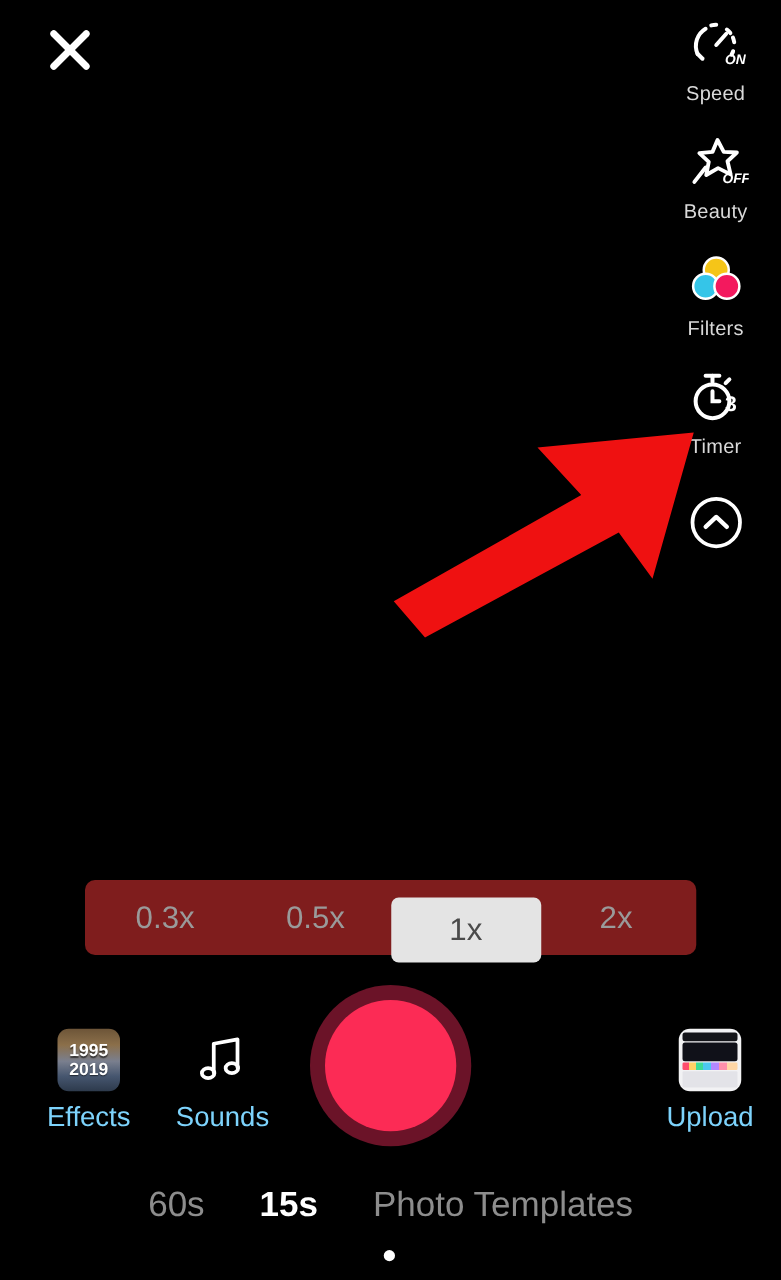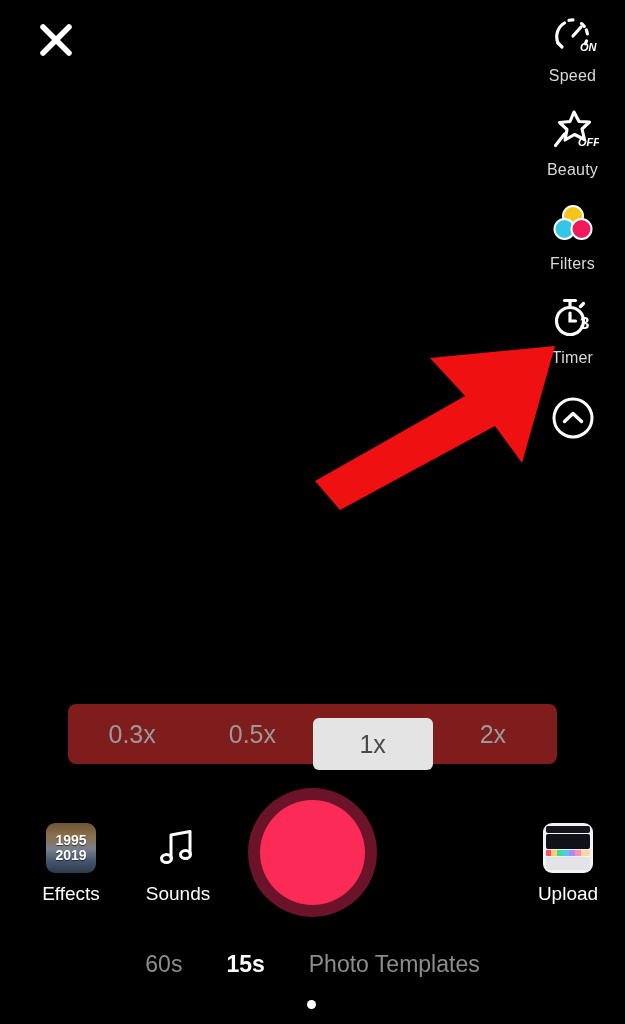--- a/index.html
+++ b/index.html
@@ -121,22 +121,22 @@
   }
   .action-icon {
     width: 56px;
     height: 56px;
     display: flex;
     align-items: center;
     justify-content: center;
   }
   .action-label {
     margin-top: 7px;
-    font-size: 19px;
-    color: #ffffff;
+    font-size: 22px;
+    color: #7dd3fc;
     line-height: 22px;
   }
   #effects-item { left: 16px;  top: 30px; }
   #sounds-item  { left: 123px; top: 30px; }
   #flip-item    { left: 392px; top: 30px; }
   #upload-item  { left: 513px; top: 30px; }
 
   
   .thumb {
     width: 50px;
@@ -201,21 +201,21 @@
     position: absolute;
     left: 0;
     top: 950px;
     width: 625px;
     display: flex;
     align-items: center;
     justify-content: center;
     gap: 44px;
   }
   .mode-tab {
-    font-size: 23px;
+    font-size: 28px;
     color: #8d8d8d;
     cursor: pointer;
     line-height: 28px;
   }
   .mode-tab.active {
     color: #ffffff;
     font-weight: bold;
   }
   #mode-dot {
     position: absolute;

